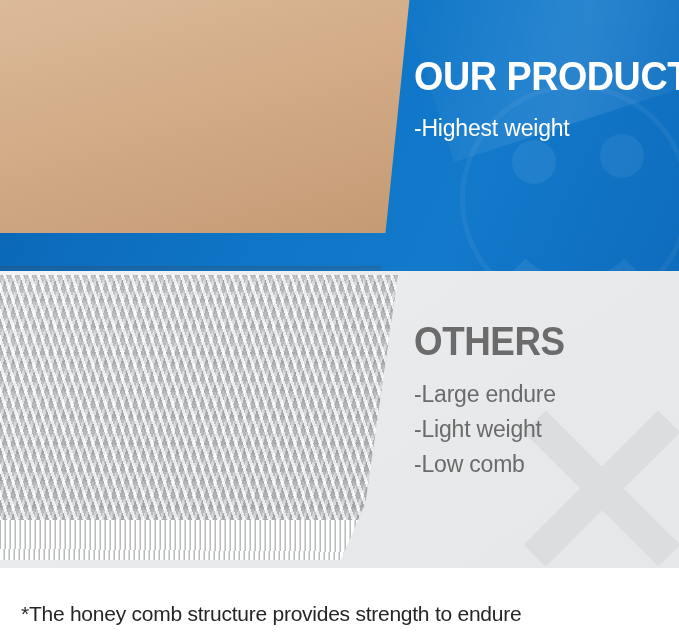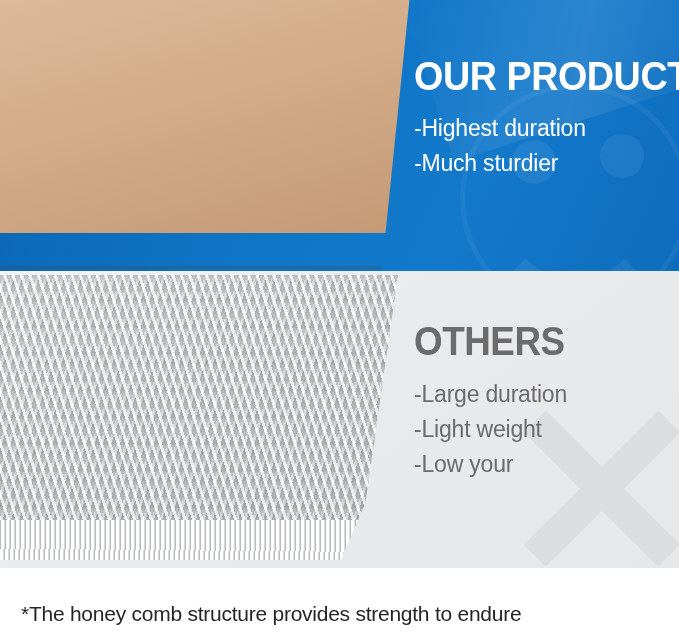--- a/index.html
+++ b/index.html
@@ -269,42 +269,41 @@
 
     <div class="prod-brown">
       <div class="brown-face-base"></div>
       <div class="brown-face"></div>
       <div class="brown-edge"></div>
       <div class="brown-shadow"></div>
     </div>
 
     <div class="txt-blue">
       <div class="heading-product">OUR PRODUCT</div>
-      <div class="bullet-blue">-Highest duration</div>
-      <div class="bullet-blue">-Much sturdier</div>
+      <div class="bullet-blue">-Highest weight</div>
     </div>
   </div>
 
   <div class="row-bottom">
 
     <div class="x-wm">
       <span class="a"></span>
       <span class="b"></span>
     </div>
 
     <div class="prod-gray">
       <div class="gray-face"></div>
       <div class="gray-edge"></div>
     </div>
 
     <div class="txt-gray">
       <div class="heading-others">OTHERS</div>
-      <div class="bullet-gray">-Large duration</div>
+      <div class="bullet-gray">-Large endure</div>
       <div class="bullet-gray">-Light weight</div>
-      <div class="bullet-gray">-Low your</div>
+      <div class="bullet-gray">-Low comb</div>
     </div>
   </div>
 
   <div class="caption-area">
     <div class="caption-text">
       <span class="caption-line">*The honey comb structure provides strength to endure</span>
     </div>
   </div>
 
 </div>

